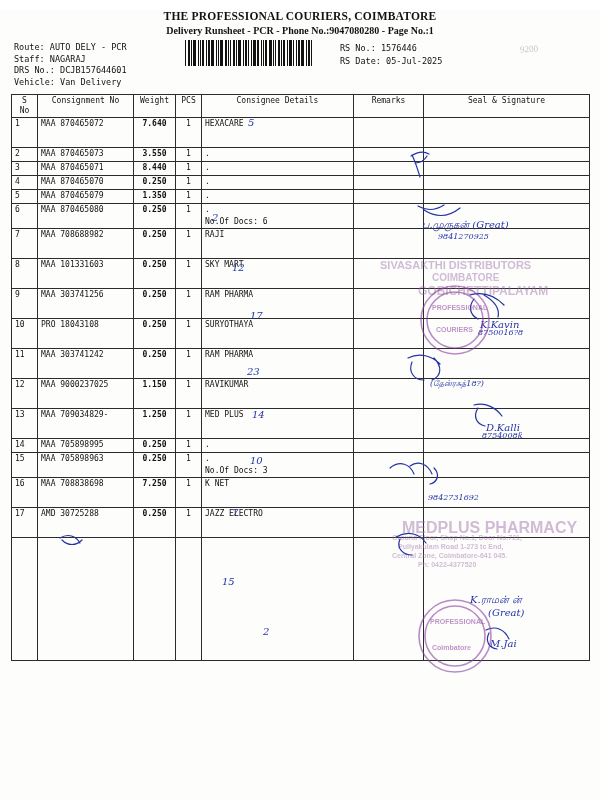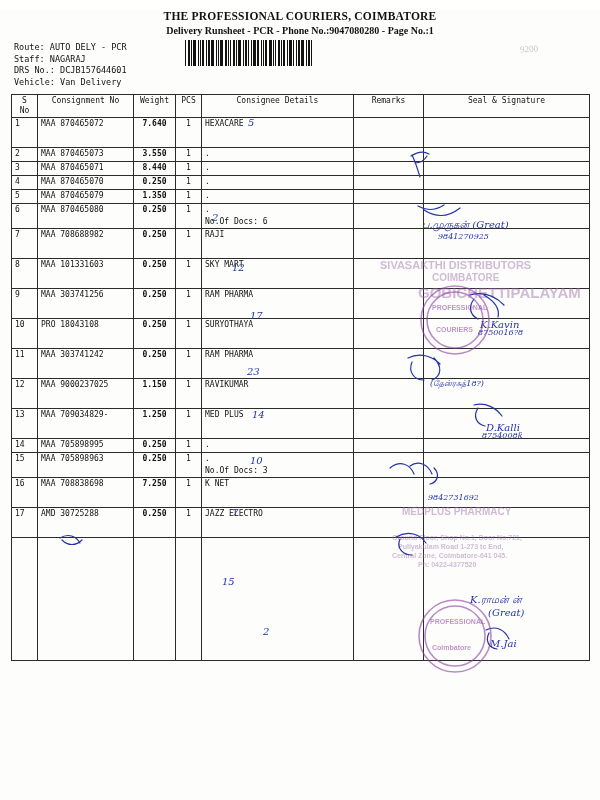--- a/index.html
+++ b/index.html
@@ -208,20 +208,24 @@
         <div class="bar" style="left: 104px; width: 3px;"></div>
         <div class="bar" style="left: 108px; width: 1px;"></div>
         <div class="bar" style="left: 111px; width: 1px;"></div>
         <div class="bar" style="left: 113px; width: 2px;"></div>
         <div class="bar" style="left: 116px; width: 3px;"></div>
         <div class="bar" style="left: 121px; width: 1px;"></div>
         <div class="bar" style="left: 123px; width: 2px;"></div>
         <div class="bar" style="left: 126px; width: 1px;"></div>
       </div>
 
+    <div class="meta-right">
+      <div>RS No.: 1576446</div>
+      <div>RS Date: 05-Jul-2025</div>
+    </div>
 
     <div class="smudge">9200</div>
   </div>
 
   <table class="sheet">
     <colgroup>
       <col class="c-sno">
         <col class="c-con">
         <col class="c-wt">
         <col class="c-pcs">
@@ -423,22 +427,22 @@
       <div class="ink cursive ink-md" style="left: 480px; top: 309px;">K.Kavin</div>
       <div class="ink cursive ink-sm" style="left: 478px; top: 318px;">8750016?8</div>
       <div class="ink cursive ink-sm" style="left: 430px; top: 369px;">(தேன்ரசுத்18?)</div>
       <div class="ink cursive ink-md" style="left: 486px; top: 412px;">D.Kalli</div>
       <div class="ink cursive ink-sm" style="left: 482px; top: 421px;">8754008ƙ</div>
       <div class="ink cursive ink-md" style="left: 470px; top: 584px;">K.ராமன் ன்</div>
       <div class="ink cursive ink-md" style="left: 488px; top: 597px;">(Great)</div>
       <div class="ink cursive ink-md" style="left: 490px; top: 628px;">M.Jai</div>
       <div class="stamp-text-faint" style="left: 380px; top: 249px; font-size: 11px;">SIVASAKTHI DISTRIBUTORS</div>
       <div class="stamp-text-faint" style="left: 432px; top: 262px; font-size: 10px;">COIMBATORE</div>
-      <div class="stamp-text-faint" style="left: 418px; top: 274px; font-size: 15px;">GOBICHETTIPALAYAM</div>
-      <div class="stamp-text-faint" style="left: 402px; top: 496px; font-size: 10px;">MEDPLUS PHARMACY</div>
+      <div class="stamp-text-faint" style="left: 418px; top: 274px; font-size: 12px;">GOBICHETTIPALAYAM</div>
+      <div class="stamp-text-faint" style="left: 402px; top: 509px; font-size: 16px;">MEDPLUS PHARMACY</div>
       <div class="stamp-text-faint" style="left: 392px; top: 524px; font-size: 7px;">Ground Floor, Shop No.1, Door No.721,</div>
       <div class="stamp-text-faint" style="left: 398px; top: 533px; font-size: 7px;">Puliyakulam Road 1-273 tc End,</div>
       <div class="stamp-text-faint" style="left: 392px; top: 542px; font-size: 7px;">Central Zone, Coimbatore-641 045.</div>
       <div class="stamp-text-faint" style="left: 418px; top: 551px; font-size: 7px;">Ph: 0422-4377520</div>
     </div>
 
   <svg class="scribble" style="left:0;top:0;width:600px;height:800px" viewBox="0 0 600 800">
     <g fill="none" stroke="#2433a6" stroke-width="1.2" stroke-linecap="round">
       <path d="M412 145 c4,8 6,16 8,22 m-9,-21 c6,-4 13,-5 18,-2 m-2,2 c-3,5 -8,7 -12,7"></path>
       <path d="M418 196 c10,6 18,4 26,-1 m-20,5 c14,9 26,6 36,-2"></path>

